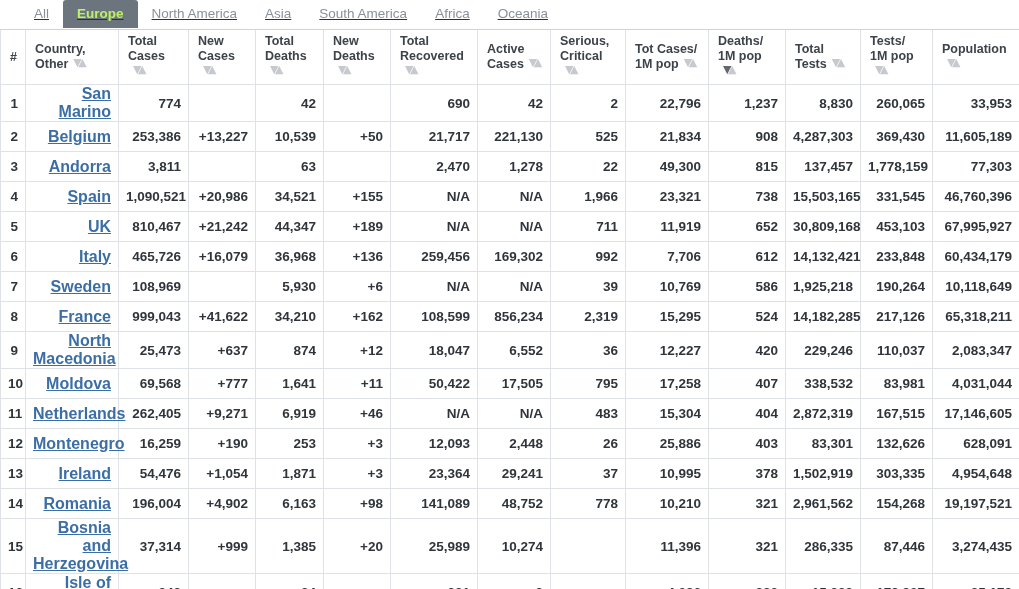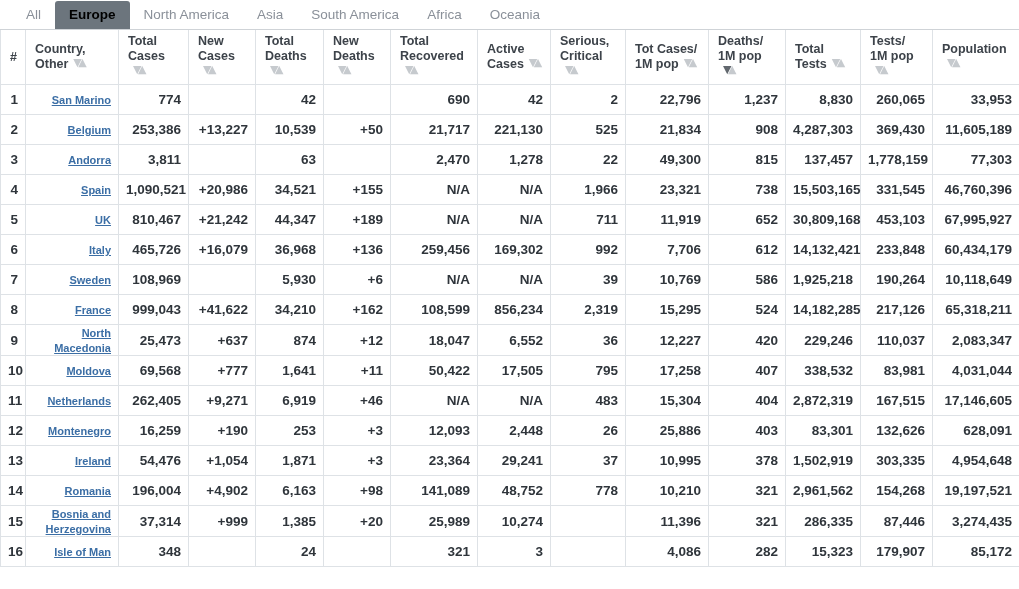--- a/index.html
+++ b/index.html
@@ -12,37 +12,38 @@
     height: 589px;
     overflow: hidden;
     font-family: "Liberation Sans", sans-serif;
     color: #2c3136;
   }
 
   
   .tabbar {
     height: 29px;
     display: flex;
-    align-items: center;
-    padding-left: 12px;
+    align-items: flex-start;
+    padding-left: 20px;
     box-sizing: border-box;
     background: #ffffff;
+    text-decoration: underline;
   }
   .tab {
     font-size: 13.5px;
     color: #8a9099;
     padding: 5px 14px 6px 14px;
     line-height: 17px;
     white-space: nowrap;
     cursor: pointer;
     border-radius: 3px 3px 0 0;
   }
   .tab.active {
     background: #6c757d;
-    color: #000000;
+    color: #bef264;
     font-weight: bold;
   }
 
   
   .table-wrap {
     width: 1019px;
     height: 560px;
     overflow: hidden;
     box-sizing: border-box;
     border-top: 1px solid #cfd3d7;
@@ -120,21 +121,21 @@
     padding: 0 2px;
   }
   td.c-country {
     text-align: left;
     font-weight: normal;
   }
   td.c-country a {
     color: #3b6ea5;
     text-decoration: underline;
     font-weight: bold;
-    font-size: 11px;
+    font-size: 16px;
     cursor: pointer;
   }
   td.c-pop {
     color: #3b6ea5;
   }
   td.hl-yellow {
     background: #fae5a0;
   }
   td.hl-red {
     background: #ff0000;

